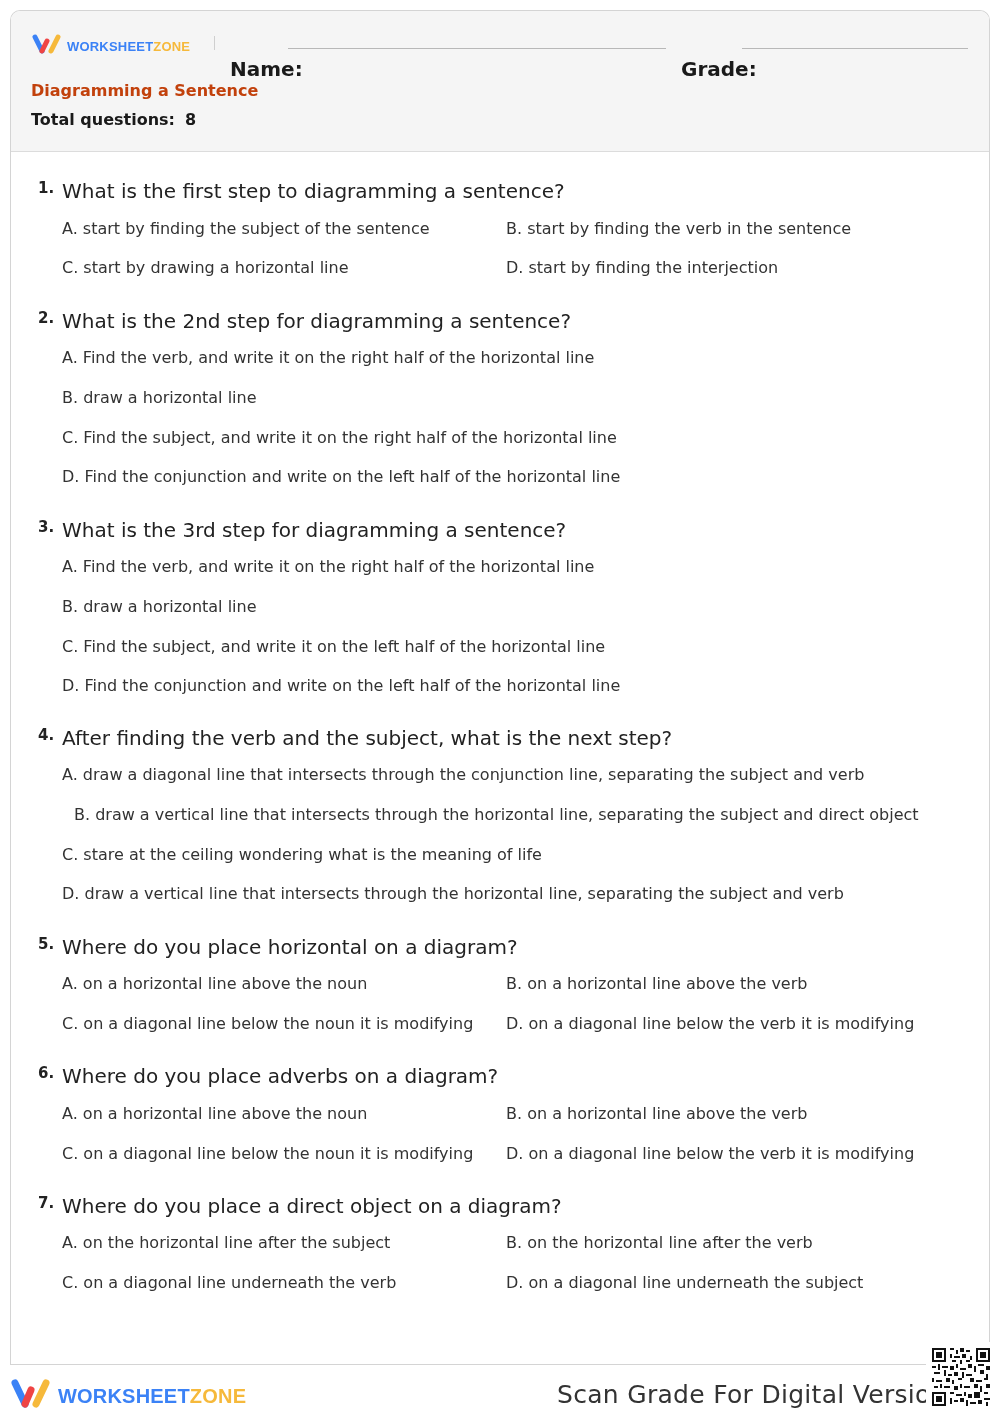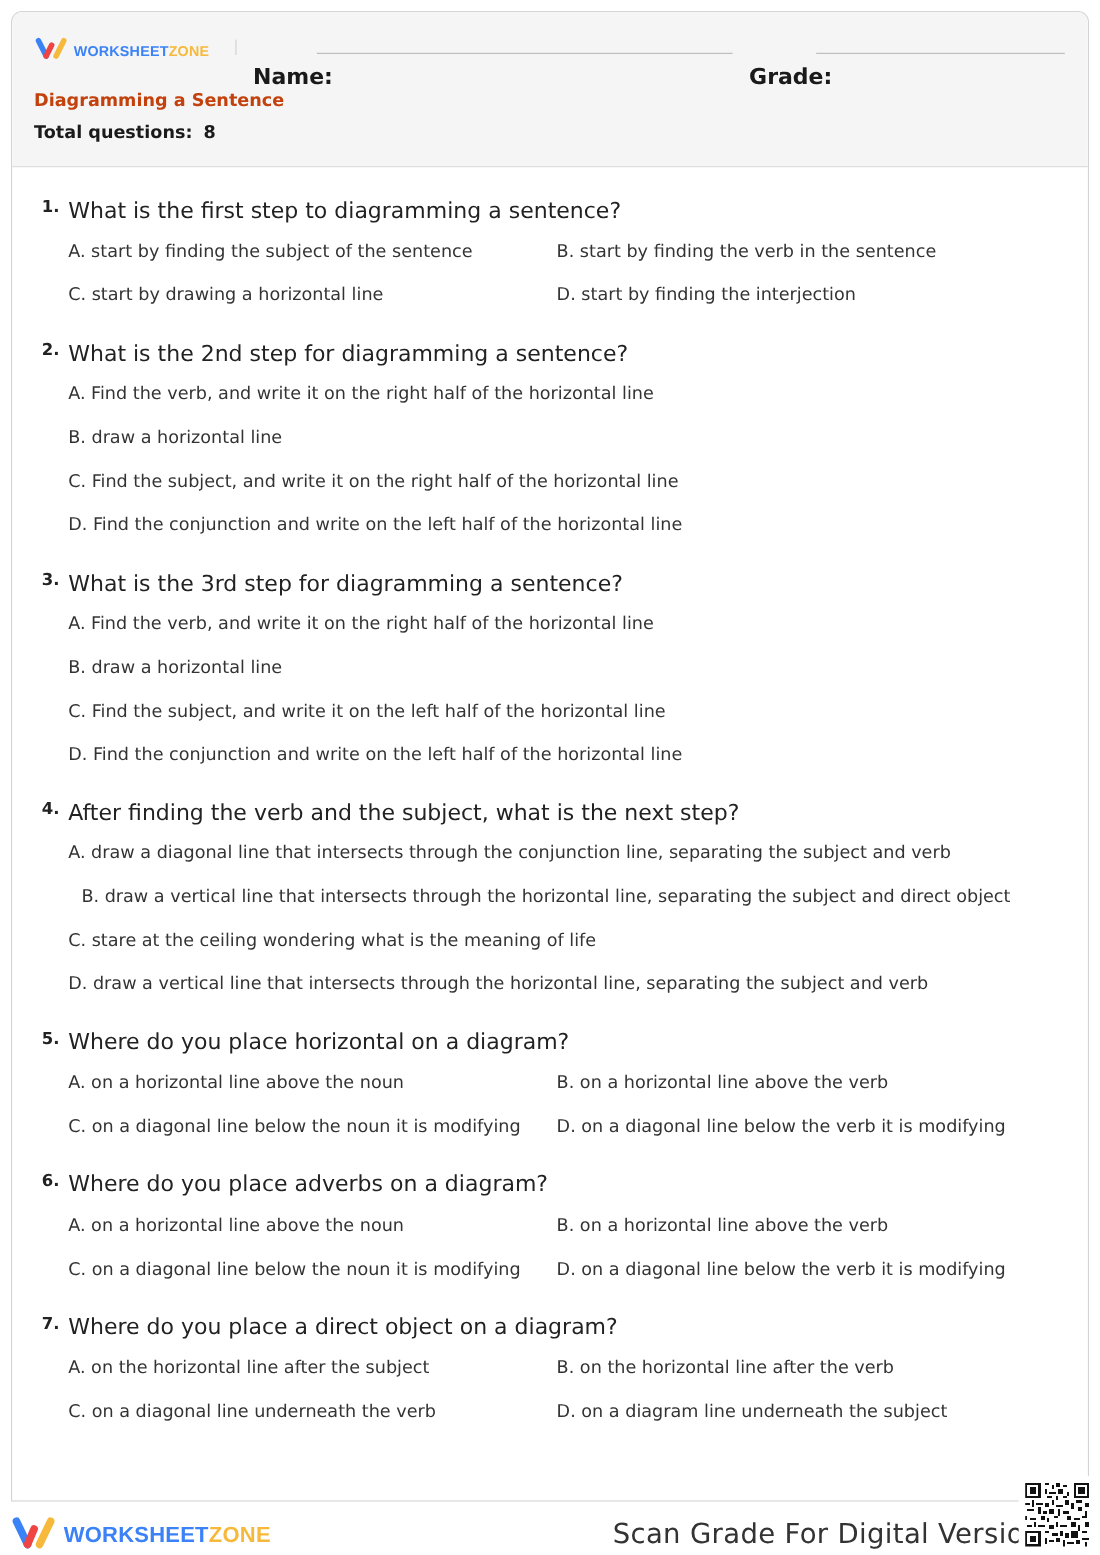--- a/index.html
+++ b/index.html
@@ -125,21 +125,21 @@
     <span class="opt" style="left:24px; top:80px;">C. on a diagonal line below the noun it is modifying</span>
     <span class="opt" style="left:468px; top:80px;">D. on a diagonal line below the verb it is modifying</span>
   </div>
 
   <div class="q" style="top:1183px;">
     <span class="q-num">7.</span>
     <span class="q-text">Where do you place a direct object on a diagram?</span>
     <span class="opt" style="left:24px; top:39px;">A. on the horizontal line after the subject</span>
     <span class="opt" style="left:468px; top:39px;">B. on the horizontal line after the verb</span>
     <span class="opt" style="left:24px; top:79px;">C. on a diagonal line underneath the verb</span>
-    <span class="opt" style="left:468px; top:79px;">D. on a diagram line underneath the subject</span>
+    <span class="opt" style="left:468px; top:79px;">D. on a diagonal line underneath the subject</span>
   </div>
 </div>
 
 <div style="position:absolute; left:10px; top:1364px; width:980px; height:1px; background:#d4d4d4;"></div>
 
 <div class="logo footer-logo">
   <span class="logo-mark">
     <svg width="42" height="32" viewBox="0 0 42 32">
       <line x1="5" y1="5" x2="15" y2="26" stroke="#3b82f6" stroke-width="7" stroke-linecap="round"></line>
       <line x1="15" y1="26" x2="21" y2="12" stroke="#ef4444" stroke-width="7" stroke-linecap="round"></line>

